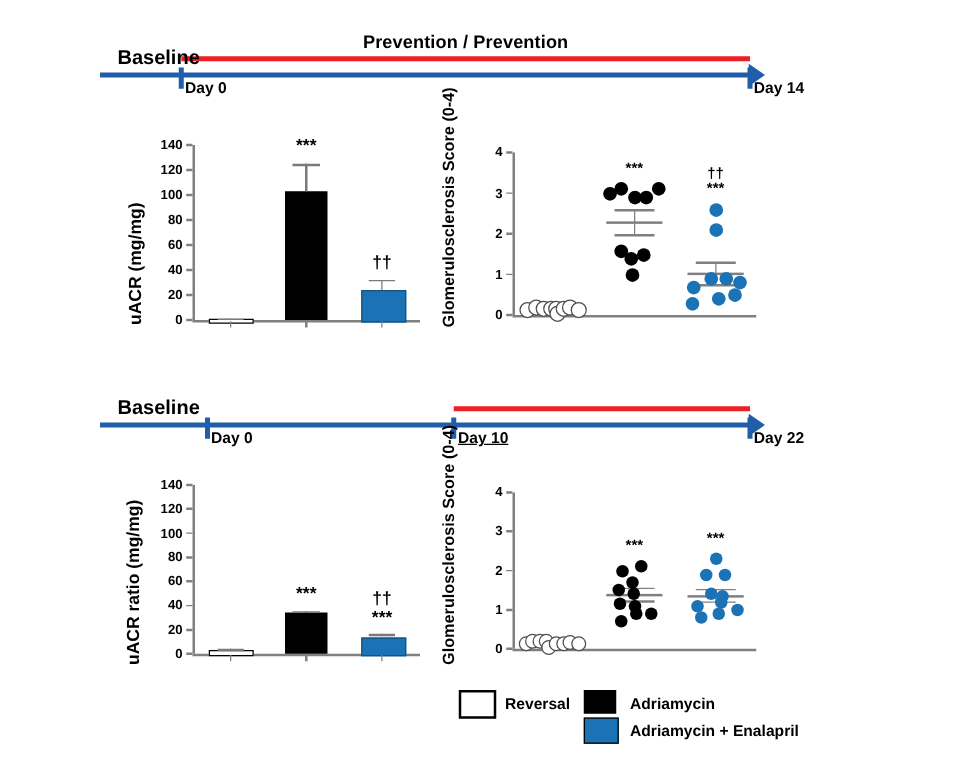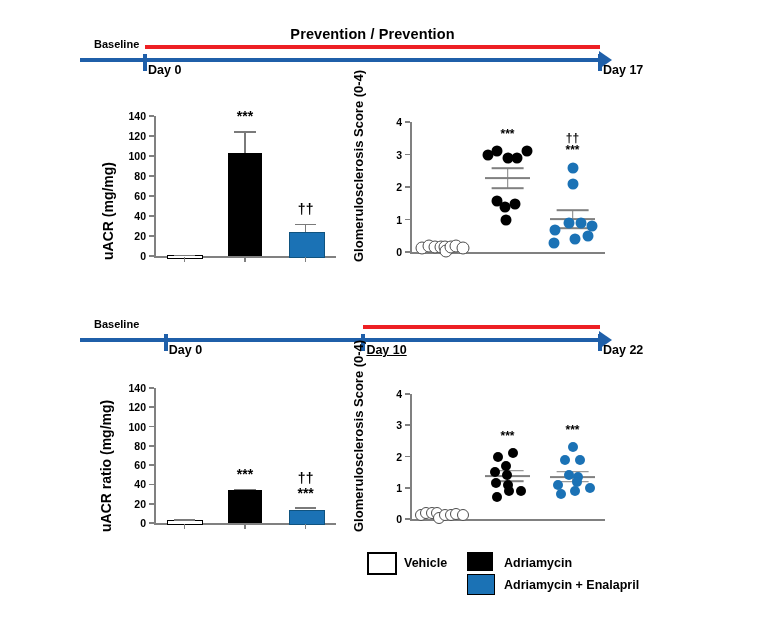--- a/index.html
+++ b/index.html
@@ -11,21 +11,21 @@
   
   .timeline{position:absolute;}
   .tl-axis{position:absolute;left:0;top:26px;height:4px;background:#1F5FA9;}
   .tl-arrow{position:absolute;top:19px;width:0;height:0;
             border-top:9px solid transparent;border-bottom:9px solid transparent;
             border-left:13px solid #1F5FA9;}
   .tl-red{position:absolute;height:4px;background:#ED2024;top:13px;}
   .tl-tick{position:absolute;width:4px;height:17px;background:#1F5FA9;top:22px;}
   .tl-phase{position:absolute;top:-6px;font-size:14.5px;font-weight:bold;
             letter-spacing:.1px;white-space:nowrap;}
-  .tl-baseline{position:absolute;top:6px;font-size:11px;font-weight:bold;white-space:nowrap;}
+  .tl-baseline{position:absolute;top:6px;font-size:16px;font-weight:bold;white-space:nowrap;}
   .tl-daylab{position:absolute;top:31px;font-size:12.5px;font-weight:bold;white-space:nowrap;}
 
   
   .panel{position:absolute;}
   .plot{position:absolute;}
   .axis-line{position:absolute;background:#808080;}
   .yaxis{width:1.6px;}
   .xaxis{height:1.6px;}
   .ytick{position:absolute;height:1.6px;width:5px;background:#808080;}
   .ytlabel{position:absolute;font-size:10.5px;font-weight:bold;text-align:right;
@@ -68,21 +68,21 @@
 
   <div class="timeline" id="tl1" style="left:80px;top:32px;width:525px;height:56px;">
     <div class="tl-axis" style="width:520px;"></div>
     <div class="tl-arrow" style="left:519px;"></div>
     <div class="tl-red" id="tl1red" style="left: 65px; width: 455px;"></div>
     <div class="tl-baseline" style="left:14px;">Baseline</div>
     <div class="tl-phase" id="tl1phase" style="left: 292.5px; transform: translateX(-50%);">Prevention / Prevention</div>
   <div class="tl-tick" style="left: 63px;"></div>
       <div class="tl-daylab" style="left: 68px;">Day 0</div>
       <div class="tl-tick" style="left: 518px;"></div>
-      <div class="tl-daylab" style="left: 523px;">Day 17</div>
+      <div class="tl-daylab" style="left: 523px;">Day 14</div>
     </div>
 
   <div class="panel" id="panelA" style="left:96px;top:110px;width:250px;height:155px;">
     <div class="ylabel" style="left:4px;top:150px;font-size:14px;">uACR (mg/mg)</div>
     <div class="plot" id="plotA" style="left:58px;top:6px;width:182px;height:140px;">
         <div class="axis-line yaxis" style="left: 0px; top: 0px; height: 140px;"></div>
         <div class="axis-line xaxis" style="left: 0px; top: 140px; width: 182px;"></div>
         <div class="ytick" style="left: -5px; top: 139.2px;"></div>
         <div class="ytlabel" style="left: -38px; top: 140px; width: 30px;">0</div>
         <div class="ytick" style="left: -5px; top: 119.2px;"></div>
@@ -298,21 +298,21 @@
         <div class="pt ena" style="left: 165.23px; top: 96.875px; width: 10px; height: 10px;"></div>
         <div class="sig" style="left: 162.5px; top: 30.125px; font-size: 12px;">
           <div>***</div>
         </div>
       </div>
   </div>
 
   <div class="legend" style="left:0;top:0;width:769px;height:619px;">
 
     <div class="sw vehicle" style="left:367px;top:552px;"></div>
-    <div class="lgl" style="left:404px;top:556px;">Vehicle</div>
+    <div class="lgl" style="left:404px;top:556px;">Reversal</div>
 
     <div class="sw adr" style="left:467px;top:552px;"></div>
     <div class="lgl" style="left:504px;top:556px;text-align:center;">Adriamycin</div>
 
     <div class="sw ena" style="left:467px;top:574px;"></div>
     <div class="lgl" style="left:504px;top:578px;">Adriamycin + Enalapril</div>
   </div>
 
 </div>
 

